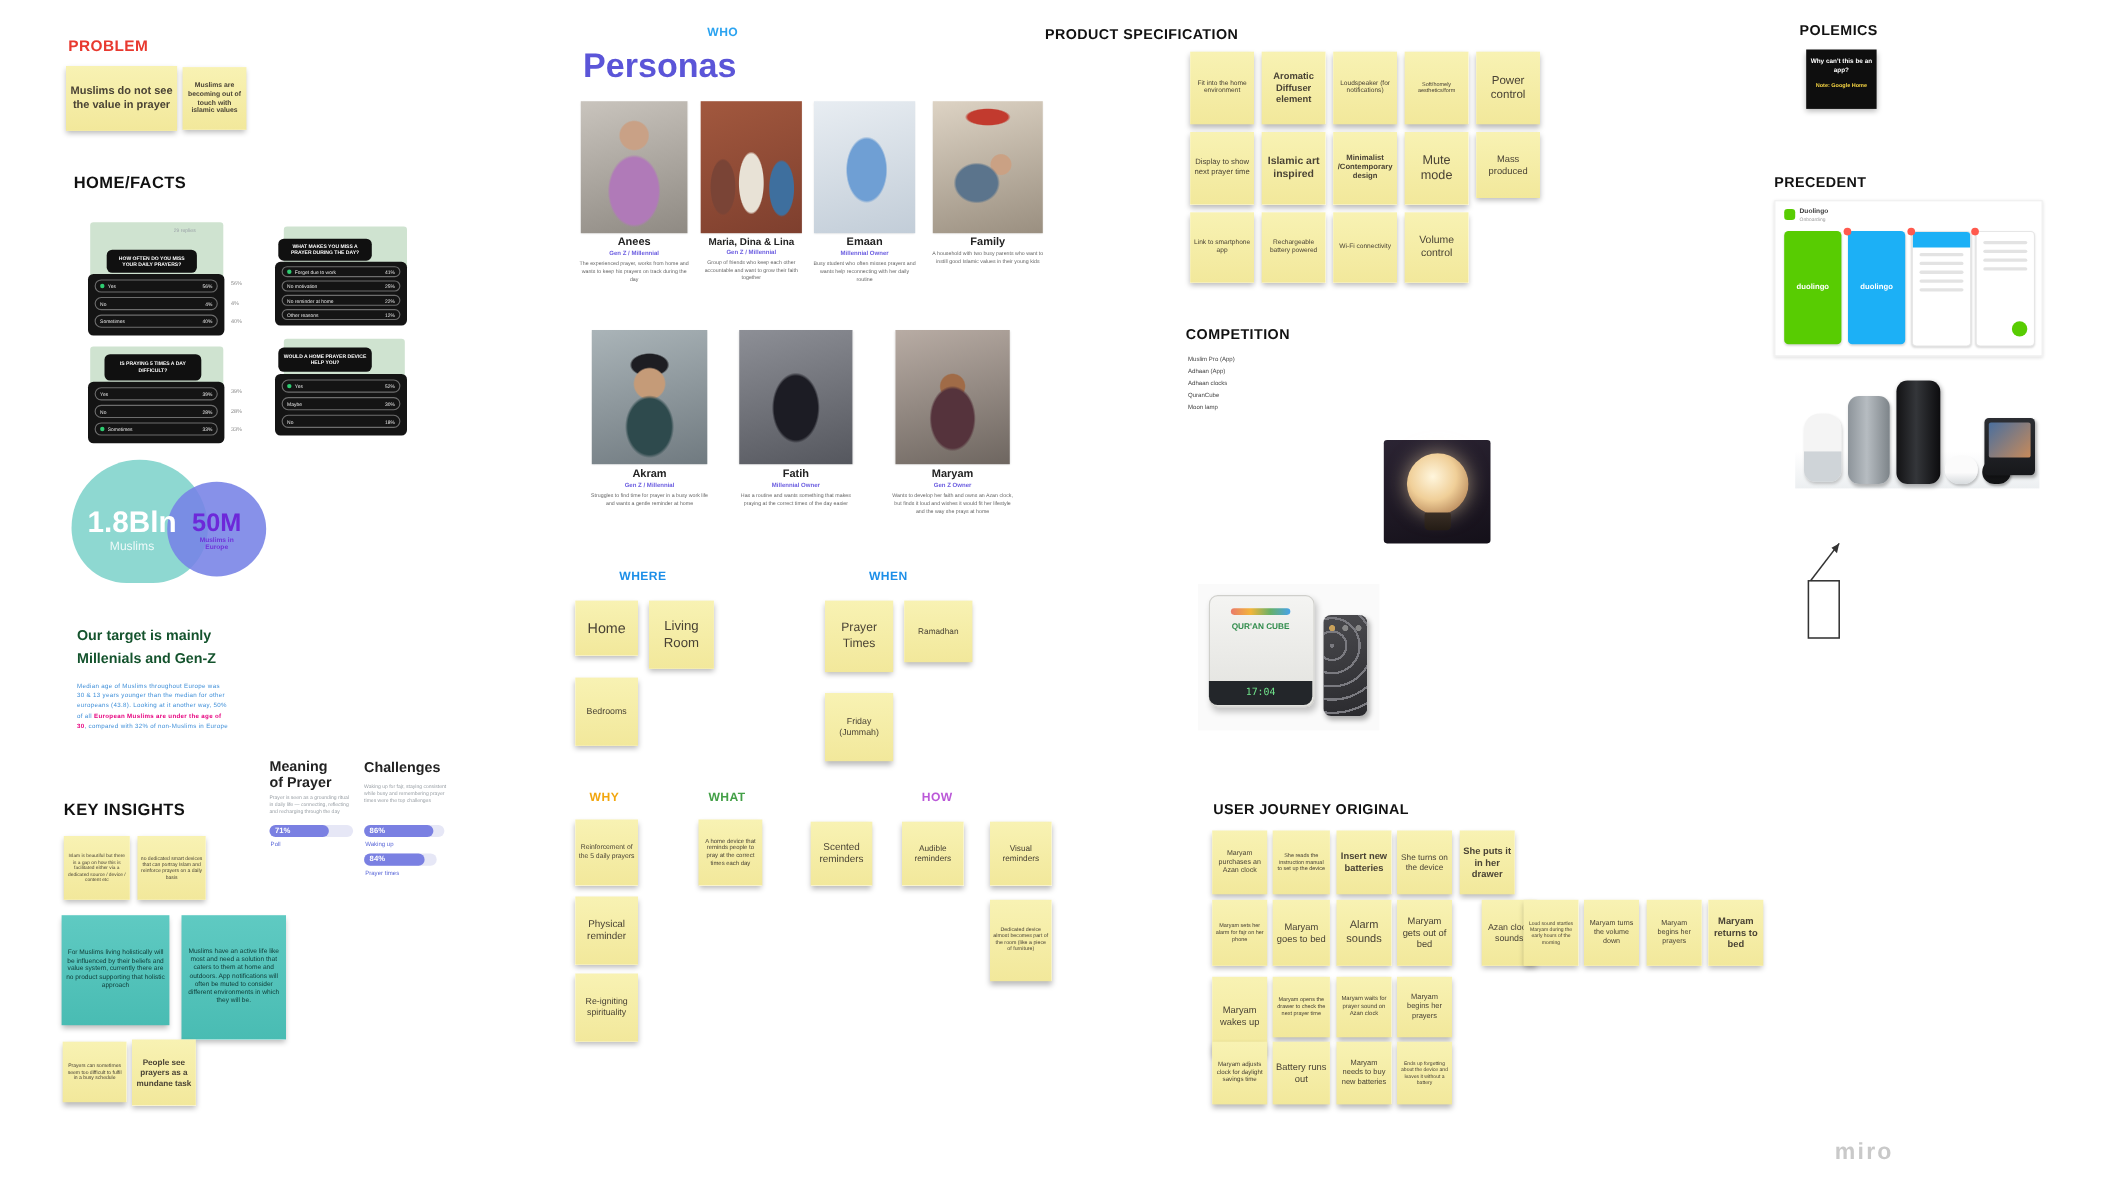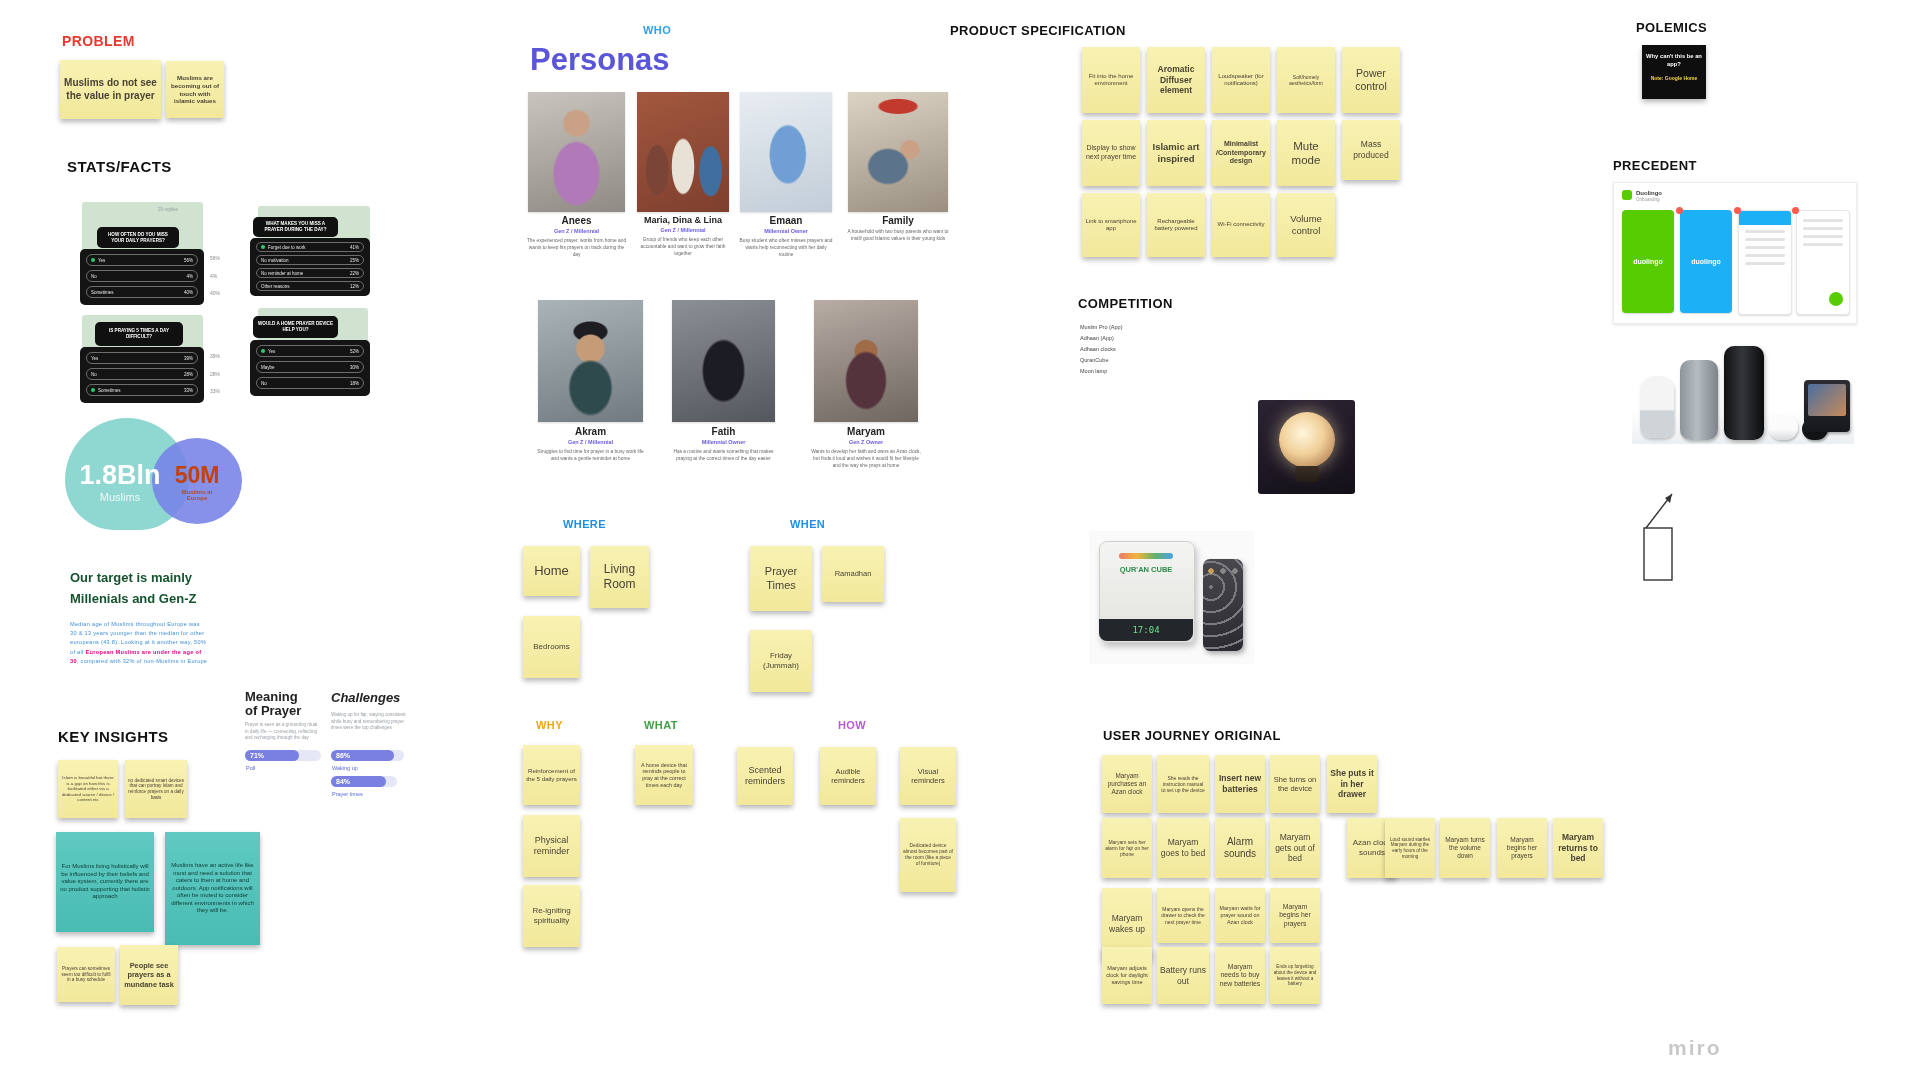--- a/index.html
+++ b/index.html
@@ -37,21 +37,21 @@
 </style>
 </head>
 <body>
 
 <div id="canvas">
 
   <div class="sec-lbl" style="left:62px;top:33px;color:#e8392f;">PROBLEM</div>
   <div class="note" style="left:60px;top:60px;width:101px;height:59px;font-size:10px;">Muslims do not see the value in prayer</div>
   <div class="note" style="left:166px;top:61px;width:58px;height:57px;font-size:6.2px;">Muslims are becoming out of touch with islamic values</div>
 
-  <div class="sec-lbl" style="left:67px;top:158px;font-size:15px;">STATS/FACTS</div>
+  <div class="sec-lbl" style="left:67px;top:158px;font-size:15px;">HOME/FACTS</div>
 
   <div>
     <div class="poll-back" style="left:82px;top:202px;width:121px;height:52px;"></div>
     <div class="tiny-cap" style="left:158px;top:207px;">29 replies</div>
     <div class="poll-title" style="left:97px;top:227px;width:82px;height:21px;">HOW OFTEN DO YOU MISS YOUR DAILY PRAYERS?</div>
     <div class="poll-body" style="left:80px;top:249px;width:124px;height:56px;">
       <div class="poll-row">
           <span class="dot"></span>
           <span>Yes</span>
           <span class="v">56%</span>
@@ -137,21 +137,21 @@
     </div>
   </div>
 
   <div>
     <div class="abs" style="left:65px;top:418px;width:124px;height:112px;border-radius:62px 62px 50px 50px;background:#8ed8d1;"></div>
     <div class="abs" style="left:152px;top:438px;width:90px;height:86px;border-radius:50%;background:rgba(118,130,230,.88);"></div>
     <div class="abs" style="left:65px;top:460px;width:110px;text-align:center;color:#fff;">
       <div style="font-size:27px;font-weight:700;">1.8Bln</div>
       <div style="font-size:11px;opacity:.85;">Muslims</div>
     </div>
-    <div class="abs" style="left:152px;top:462px;width:90px;text-align:center;color:#c2410c;">
+    <div class="abs" style="left:152px;top:462px;width:90px;text-align:center;color:#6d28d9;">
       <div style="font-size:23px;font-weight:700;">50M</div>
       <div style="font-size:6px;font-weight:700;opacity:.9;">Muslims in</div>
       <div style="font-size:6px;font-weight:700;opacity:.9;">Europe</div>
     </div>
   </div>
 
   <div class="abs" style="left:70px;top:568px;font-size:13px;font-weight:600;color:#14532d;line-height:1.6;">
     <div>Our target is mainly</div>
     <div>Millenials and Gen-Z</div>
   </div>
@@ -165,21 +165,21 @@
         <div>of Prayer</div>
     </div>
     <div class="tiny-cap" style="left:245px;top:722px;width:74px;">Prayer is seen as a grounding ritual in daily life — connecting, reflecting and recharging through the day</div>
     <div class="bar-track" style="left:245px;top:750px;width:76px;">
       <div class="bar-fill" style="width:71%;">71%</div>
     </div>
     <div class="bar-lbl" style="left:246px;top:765px;">Poll</div>
   </div>
 
   <div>
-    <div class="abs" style="left:331px;top:690px;font-size:13px;font-weight:700;font-style:italic;">Challenges</div>
+    <div class="abs" style="left:331px;top:690px;font-size:13px;font-weight:700;">Challenges</div>
     <div class="tiny-cap" style="left:331px;top:712px;width:80px;">Waking up for fajr, staying consistent while busy and remembering prayer times were the top challenges</div>
     <div class="bar-track" style="left:331px;top:750px;width:73px;">
       <div class="bar-fill" style="width:86%;">86%</div>
     </div>
     <div class="bar-lbl" style="left:332px;top:765px;">Waking up</div>
     <div class="bar-track" style="left:331px;top:776px;width:66px;">
       <div class="bar-fill" style="width:84%;">84%</div>
     </div>
     <div class="bar-lbl" style="left:332px;top:791px;">Prayer times</div>
   </div>

